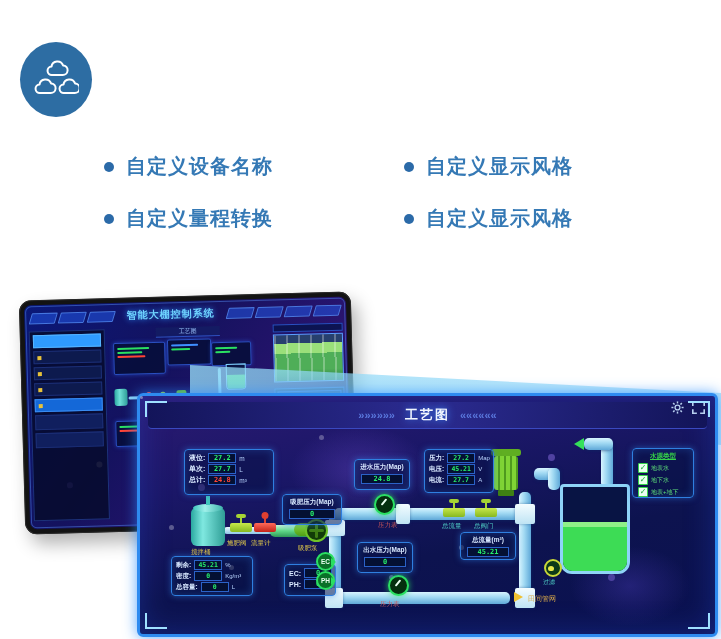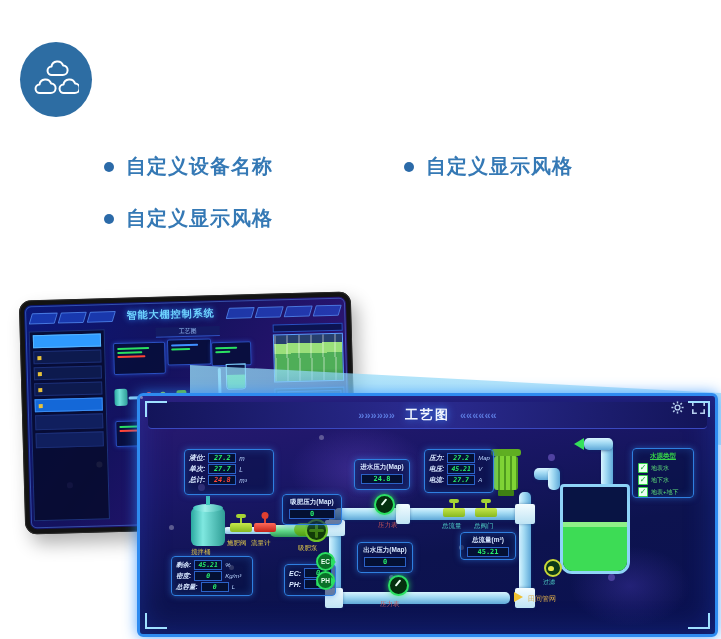--- a/index.html
+++ b/index.html
@@ -98,21 +98,21 @@
 
   .glow1{position:absolute;left:150px;top:30px;width:140px;height:90px;border-radius:50%;
          background:radial-gradient(closest-side,rgba(120,80,220,.35),transparent);}
   .glow2{position:absolute;left:430px;top:150px;width:120px;height:80px;border-radius:50%;
          background:radial-gradient(closest-side,rgba(90,70,210,.3),transparent);}
 
   
   .panel{position:absolute;background:rgba(8,18,70,.55);border:1px solid #2f7fe0;border-radius:4px;
          box-shadow:0 0 6px rgba(47,127,224,.55), inset 0 0 8px rgba(47,127,224,.3);z-index:6;
          padding:2px 3px;box-sizing:border-box;}
-  .prow{display:flex;align-items:center;gap:3px;margin:1px 1px;font-style:italic;}
+  .prow{display:flex;align-items:center;gap:3px;margin:1px 1px;}
   .pl{font-size:7px;font-weight:bold;color:#d8e8ff;white-space:nowrap;}
   .pv{min-width:24px;background:#041033;border:1px solid #2b62c8;color:#27f06a;text-align:center;
       font-size:7px;font-weight:bold;padding:0 1px;font-family:"DejaVu Sans Mono",monospace;}
   .pv.red{color:#ff4436;}
   .pu{font-size:6.5px;color:#b8d4ff;}
   .vpanel{text-align:center;}
   .vpanel .pl{display:block;font-size:6.5px;margin:1px 0 2px 0;}
   .vpanel .pv{display:block;margin:0 auto;width:80%;}
 
   .ws-title{display:block;font-size:6.5px;font-weight:bold;color:#35d44a;text-align:center;
@@ -200,20 +200,24 @@
     <div class="feat">
       <span class="dot"></span>
       <span class="lbl">自定义设备名称</span>
     </div>
     <div class="feat">
       <span class="dot"></span>
       <span class="lbl">自定义显示风格</span>
     </div>
     <div class="feat">
       <span class="dot"></span>
+      <span class="lbl">自定义量程转换</span>
+    </div>
+    <div class="feat">
+      <span class="dot"></span>
       <span class="lbl">自定义显示风格</span>
     </div>
   </div>
 
   <div class="monitor">
     <div class="screen">
       <div class="specks"></div>
       <div class="topbar">
         <div class="tabs">
           <span class="tab"></span>

